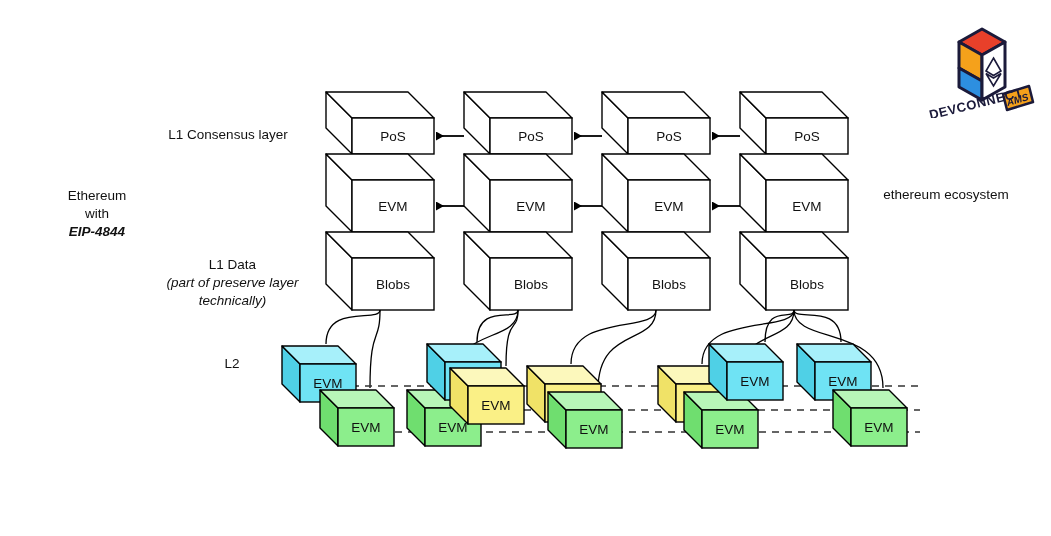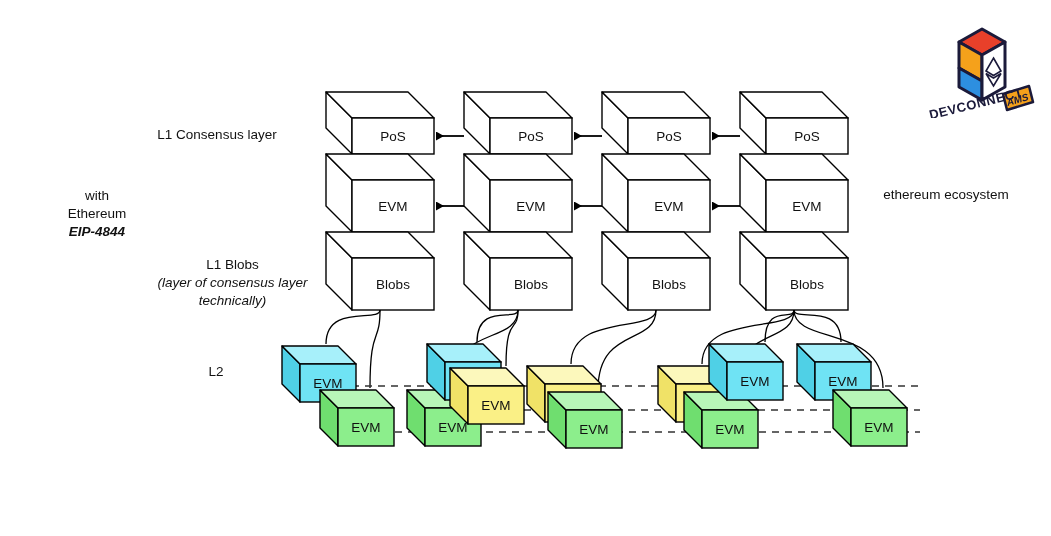--- a/index.html
+++ b/index.html
@@ -207,38 +207,38 @@
         </g>
         <g>
           <polygon points="851,408 833,390 833,428 851,446" fill="#6FDE6F" stroke="#000000" stroke-width="1.4" stroke-linejoin="round"></polygon>
           <polygon points="851,408 833,390 889,390 907,408" fill="#B8F6B8" stroke="#000000" stroke-width="1.4" stroke-linejoin="round"></polygon>
           <rect x="851" y="408" width="56" height="38" fill="#8CEE8C" stroke="#000000" stroke-width="1.4"></rect>
           <text x="879" y="432" font-family="'Liberation Sans',sans-serif" font-size="13.5" fill="#111" text-anchor="middle">EVM</text>
         </g>
       </g>
   </svg>
 
-  <div class="lbl row-label" style="left:137px;top:126px;width:160px;">
+  <div class="lbl row-label" style="left:148px;top:126px;width:160px;">
     <span>L1 Consensus layer</span>
   </div>
 
 
   <div class="lbl row-label" style="left:145px;top:256px;width:175px;">
-    <div>L1 Blobs</div>
-    <div class="it">(layer of consensus layer</div>
+    <div>L1 Data</div>
+    <div class="it">(part of preserve layer</div>
     <div class="it">technically)</div>
   </div>
 
-  <div class="lbl row-label" style="left:166px;top:355px;width:100px;margin-top:8px;">
+  <div class="lbl row-label" style="left:182px;top:355px;width:100px;">
     <span>L2</span>
   </div>
 
   <div class="lbl side-label" style="left:32px;top:187px;width:130px;">
+    <div>Ethereum</div>
     <div>with</div>
-    <div>Ethereum</div>
     <div class="bi">EIP-4844</div>
   </div>
 
   <div class="lbl side-label" style="left:866px;top:186px;width:160px;">
     <div>ethereum ecosystem</div>
   </div>
 
 
   <div class="logo-wrap">
     <svg viewBox="0 0 110 100" width="110" height="100">

